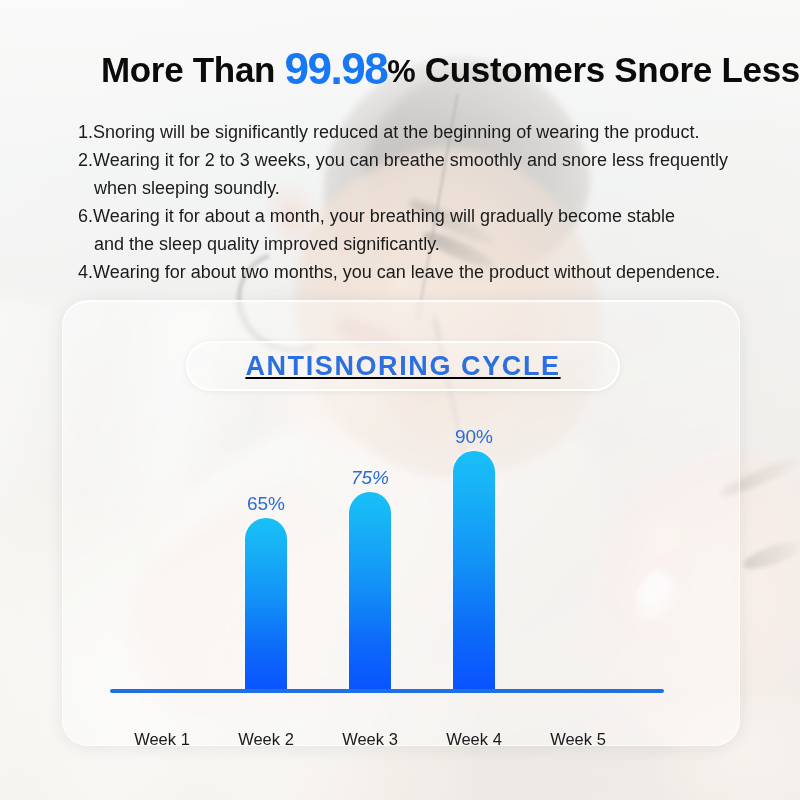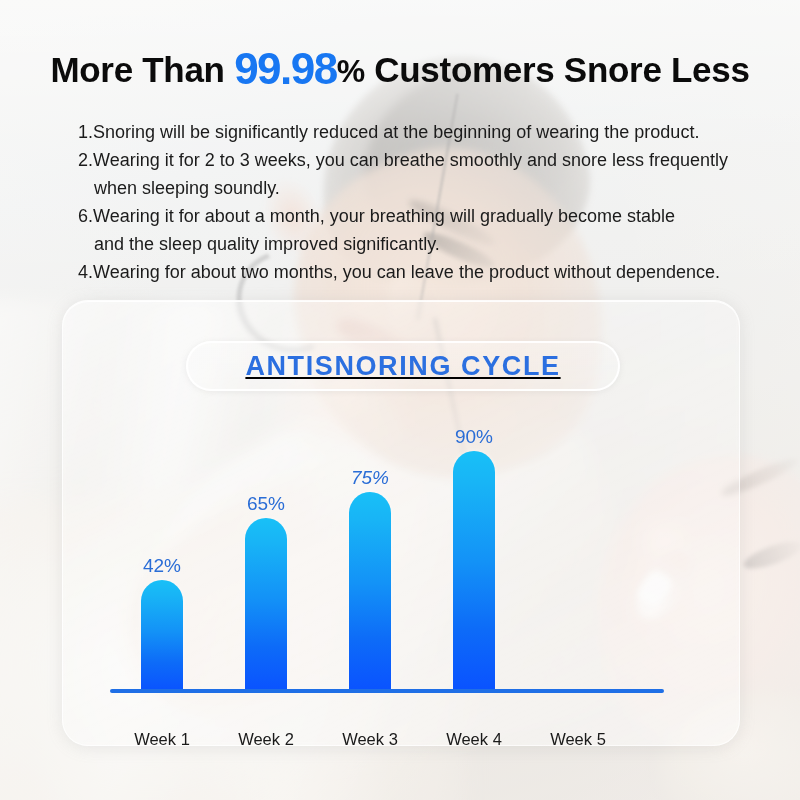--- a/index.html
+++ b/index.html
@@ -157,21 +157,21 @@
     background:
       linear-gradient(180deg, rgba(255,255,255,.55) 0%, rgba(255,255,255,.1) 18%, rgba(255,255,255,0) 40%),
       radial-gradient(ellipse at 50% 40%, rgba(255,255,255,0) 40%, rgba(250,248,246,.45) 100%);
   }
   
   .bg-wash { inset:0; background:rgba(248,247,246,.42); }
 
   
   .headline {
     position:absolute; z-index:5; top:44px; left:0; width:800px;
-    text-align:center; white-space:nowrap;
+    text-align:right; white-space:nowrap;
     color:#0b0b0b; font-weight:bold; font-size:35px; letter-spacing:-.3px;
     font-family:"Liberation Sans", sans-serif;
   }
   .headline .big {
     color:#1877f2; font-size:44px; font-weight:bold;
     letter-spacing:-1.5px; vertical-align:-2px;
   }
   .headline .pct { font-size:32px; }
 
   
@@ -286,24 +286,20 @@
 </div>
 
 <div class="panel"></div>
 
 <div class="title-pill">
   <span class="t">ANTISNORING CYCLE</span>
 </div>
 
 <div class="chart">
   <div class="plot" id="plot">
-      <div class="bar-slot" style="left: 0px;">
-        <div class="bar-val">42%</div>
-        <div class="bar" style="height: 112.276px;"></div>
-      </div>
       <div class="bar-slot" style="left: 104px;">
         <div class="bar-val">65%</div>
         <div class="bar" style="height: 173.761px;"></div>
       </div>
       <div class="bar-slot" style="left: 208px; font-style: italic;">
         <div class="bar-val">75%</div>
         <div class="bar" style="height: 200.494px;"></div>
       </div>
       <div class="bar-slot" style="left: 312px;">
         <div class="bar-val">90%</div>

